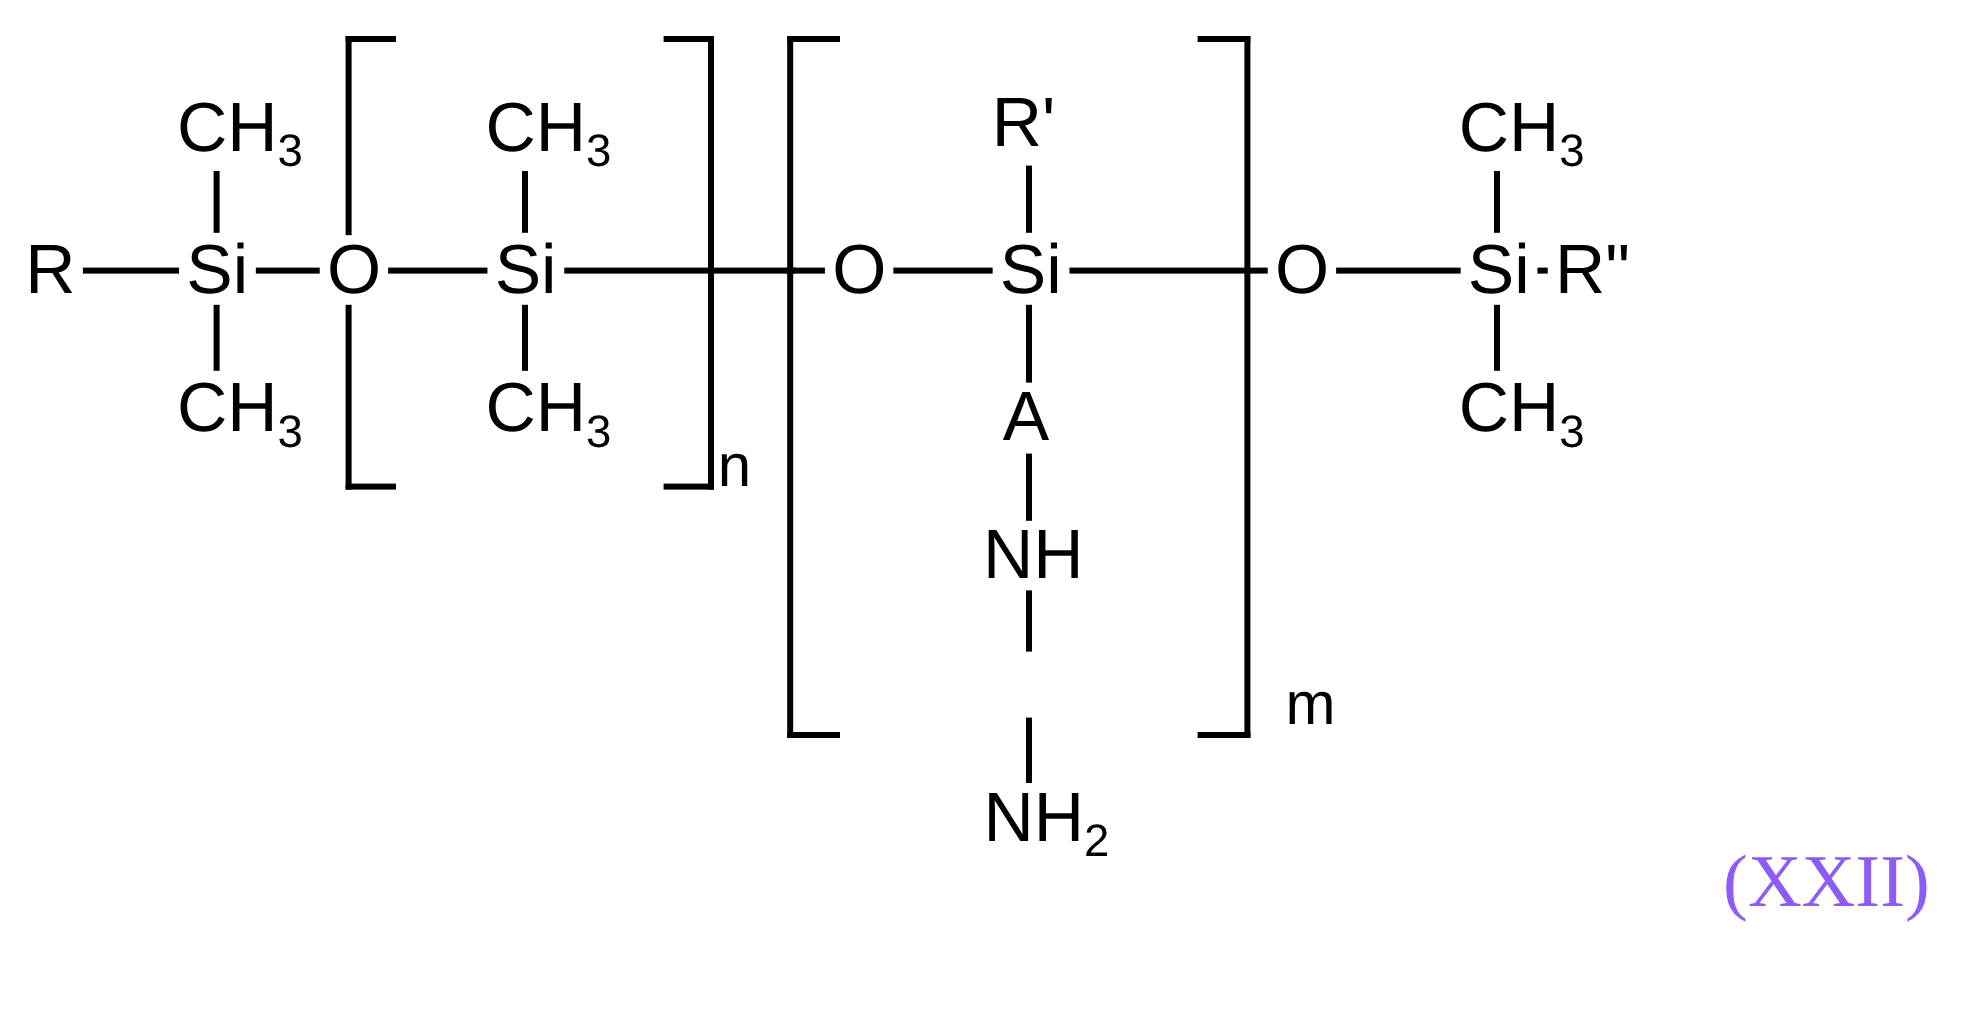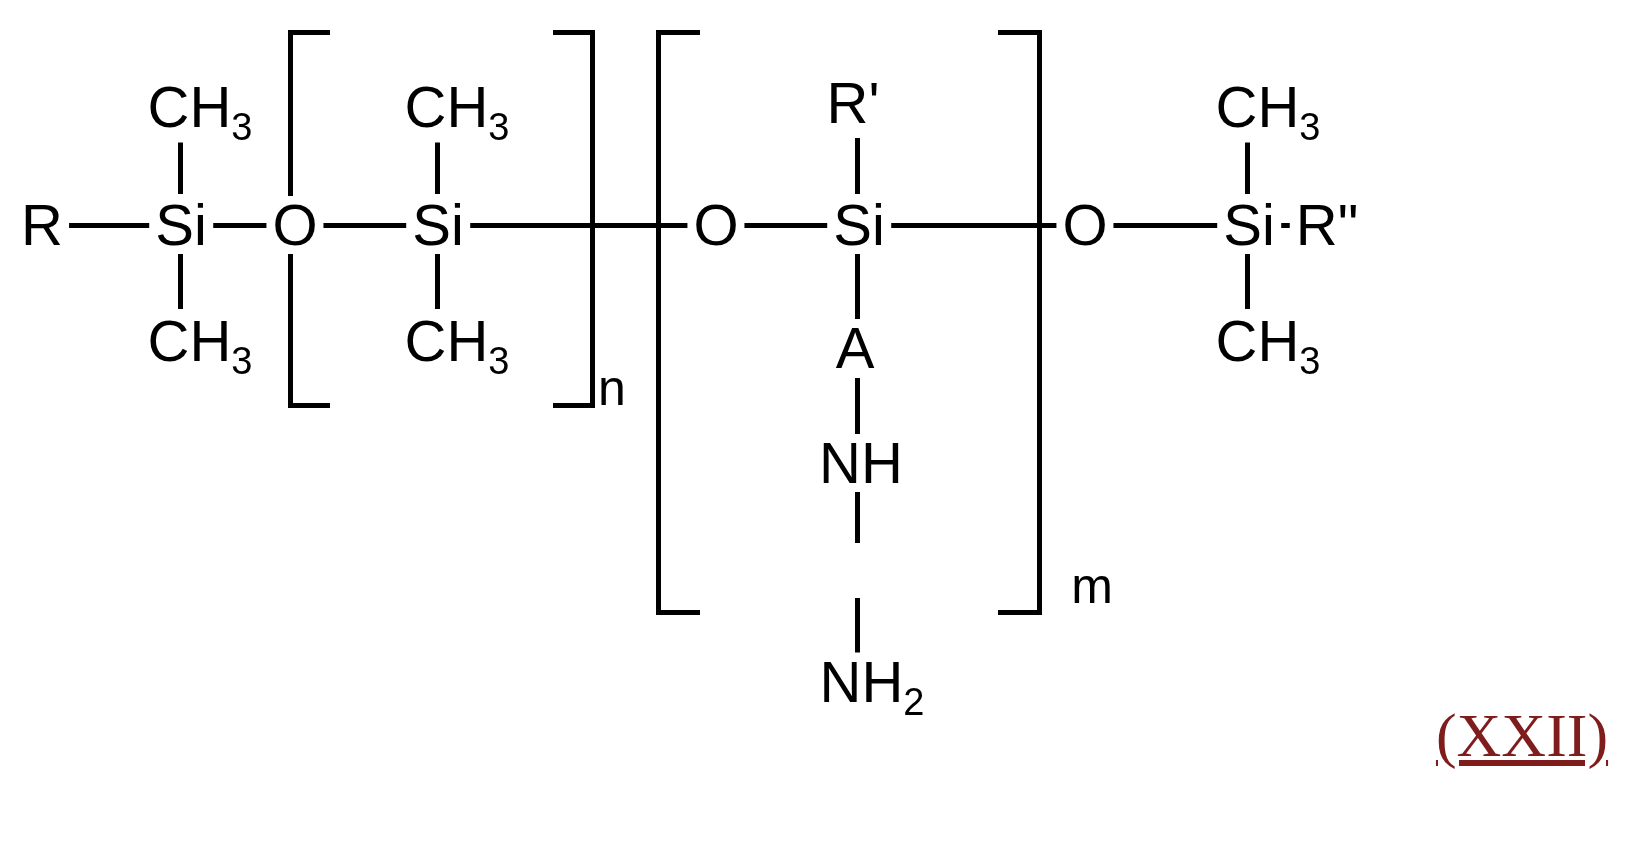--- a/index.html
+++ b/index.html
@@ -64,24 +64,23 @@
     box-sizing: border-box;
   }
   .bracket.left  { border-left: 5px solid #000; }
   .bracket.right { border-right: 5px solid #000; }
   
   .formula-label {
     position: absolute;
     font-family: "Liberation Serif", serif;
     font-size: 62px;
     line-height: 62px;
-    color: #7f1d1d;
+    color: #8b5cf6;
     white-space: nowrap;
     transform: translate(-50%, -50%);
-    text-decoration: underline;
   }
 </style>
 </head>
 <body>
 
 <div id="canvas">
 
   <div class="bond-h" style="left:66px;  top:223px; width:86px;"></div>
   <div class="bond-h" style="left:210px; top:223px; width:58px;"></div>
   <div class="bond-h" style="left:322px; top:223px; width:86px;"></div>

